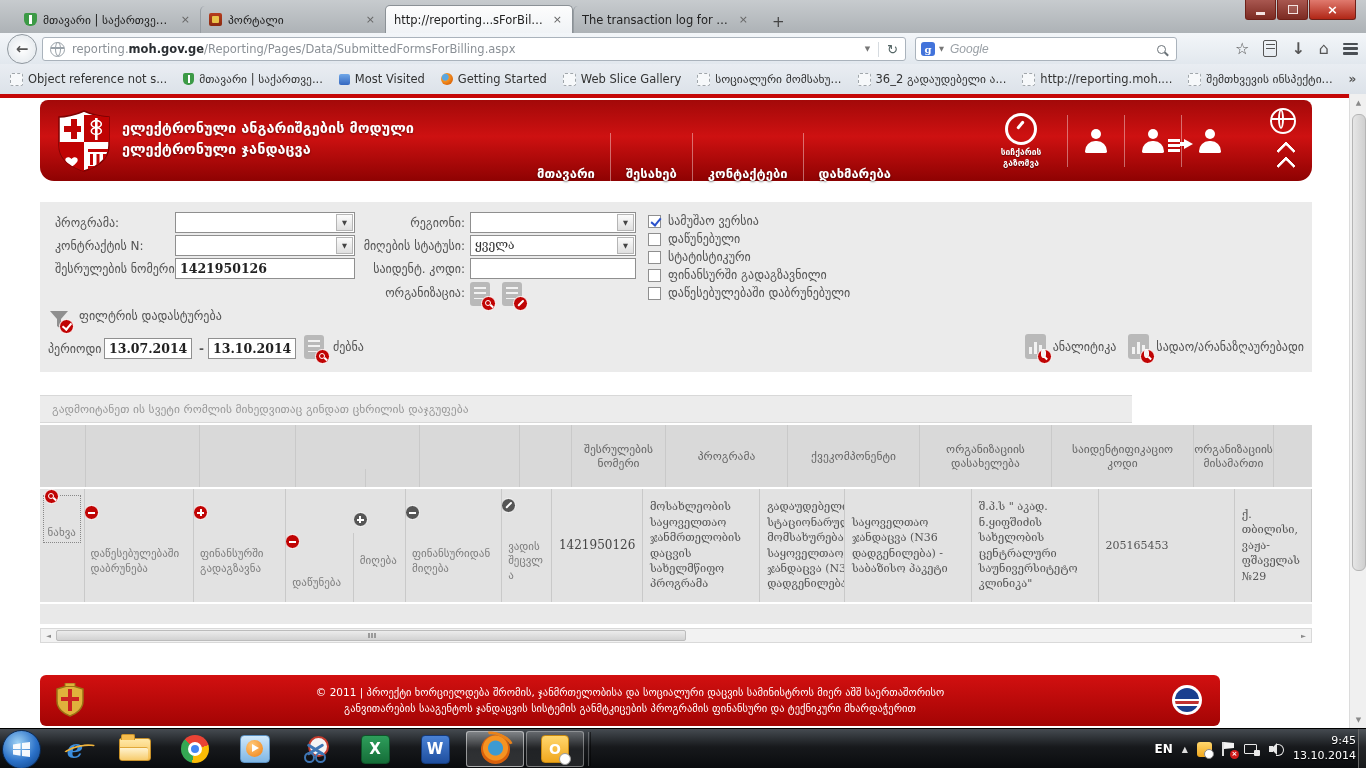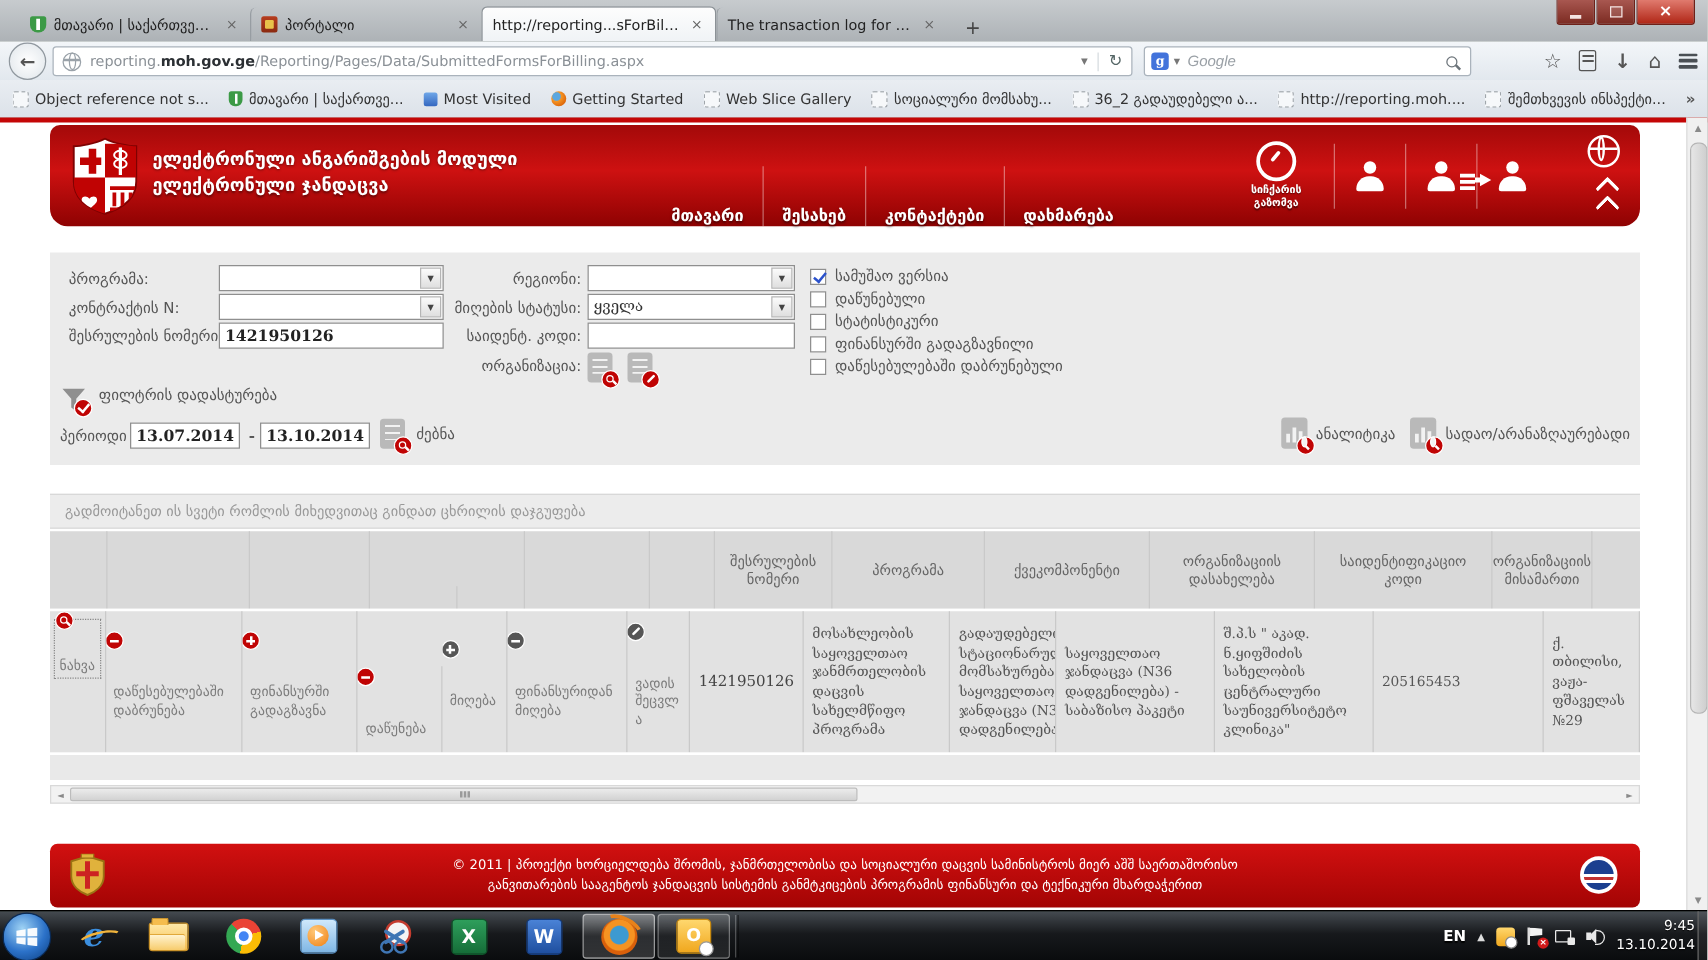--- a/index.html
+++ b/index.html
@@ -140,21 +140,21 @@
   .funnel-ic svg{display:block;}
   .chart-ic{width:21px;height:25px;background:#b9b9b9;border-radius:3px;position:relative;flex:0 0 21px;}
   .chart-ic i{position:absolute;bottom:5px;width:3px;background:#f2f2f2;}
   .chart-ic i:nth-child(1){left:4px;height:7px;}
   .chart-ic i:nth-child(2){left:9px;height:12px;}
   .chart-ic i:nth-child(3){left:14px;height:9px;}
   .factions{position:absolute;right:8px;top:132px;display:flex;align-items:center;gap:12px;}
   .fact{display:flex;align-items:center;gap:7px;font-size:12px;color:#555;}
 
   
-  .groupbar{position:absolute;left:40px;top:301px;width:1272px;height:28px;background:#ececec;
+  .groupbar{position:absolute;left:40px;top:301px;width:1092px;height:28px;background:#ececec;
     border-top:1px solid #d8d8d8;border-bottom:1px solid #d8d8d8;box-sizing:border-box;
     font-size:11.5px;color:#999;line-height:26px;padding-left:12px;}
   .ghead{position:absolute;left:40px;top:331px;width:1272px;height:62px;display:flex;background:#d9d9d9;}
   .ghead .gc{border-right:1px solid #c9c9c9;box-sizing:border-box;display:flex;align-items:center;justify-content:center;
     text-align:center;font-size:11.5px;color:#666;padding:2px 4px;}
   .grow{position:absolute;left:40px;top:393px;width:1272px;height:113px;display:flex;background:#e2e2e2;border-top:2px solid #fff;box-sizing:content-box;}
   .grow .gc{border-right:1px solid #c9c9c9;box-sizing:border-box;overflow:hidden;}
   .c0{width:46px;} .c1{width:114px;} .c2{width:96px;} .c3{width:70px;margin-top:44px;} .c4{width:54px;}
   .c5{width:100px;} .c6{width:52px;} .c7{width:94px;} .c8{width:122px;} .c9{width:88px;}
   .c10{width:132px;} .c11{width:142px;} .c12{width:142px;} .c13{width:80px;}
@@ -168,21 +168,21 @@
   .dcell.num{justify-content:center;font-size:12px;color:#444;}
   .gempty{position:absolute;left:40px;top:508px;width:1272px;height:20px;background:#e9e9e9;border-top:2px solid #fff;}
   .hscroll{position:absolute;left:40px;top:534px;width:1272px;height:15px;background:#f2f2f2;border:1px solid #d9d9d9;box-sizing:border-box;}
   .hscroll .arr{position:absolute;top:0;width:15px;height:13px;display:flex;align-items:center;justify-content:center;font-size:6.5px;color:#8a8a8a;}
   .hscroll .arr.l{left:0;} .hscroll .arr.r{right:0;}
   .hthumb{position:absolute;left:15px;top:1px;width:630px;height:11px;background:linear-gradient(#ececec,#d2d2d2);
     border:1px solid #bcbcbc;border-radius:2px;box-sizing:border-box;}
   .hgrip{position:absolute;left:50%;top:2px;width:1.5px;height:5px;background:#9a9a9a;box-shadow:3px 0 0 #9a9a9a,-3px 0 0 #9a9a9a;}
 
   
-  .footer{position:absolute;left:40px;top:581px;width:1272px;height:51px;border-radius:6px;
+  .footer{position:absolute;left:40px;top:581px;width:1180px;height:51px;border-radius:6px;
     background:linear-gradient(#d21010,#a30404);}
   .ft-text{position:absolute;left:0;right:0;top:9px;text-align:center;color:#fff;font-size:10.5px;line-height:1.55;}
   .ft-coa{position:absolute;left:15px;top:8px;}
   .ft-logo{position:absolute;right:18px;top:10px;width:30px;height:30px;border-radius:50%;background:#fff;
     display:flex;align-items:center;justify-content:center;}
   .ft-logo i{width:24px;height:24px;border-radius:50%;
     background:linear-gradient(#1b3f8f 0 46%,#fff 46% 56%,#c03030 56% 66%,#fff 66% 76%,#1b3f8f 76%);}
 
   
   .taskbar{position:absolute;left:0;top:728px;width:1366px;height:40px;

